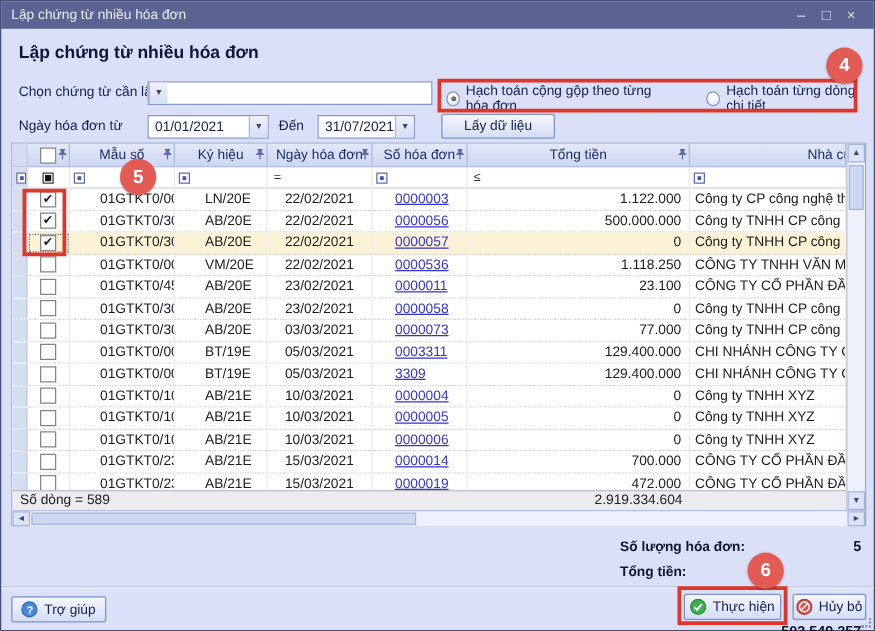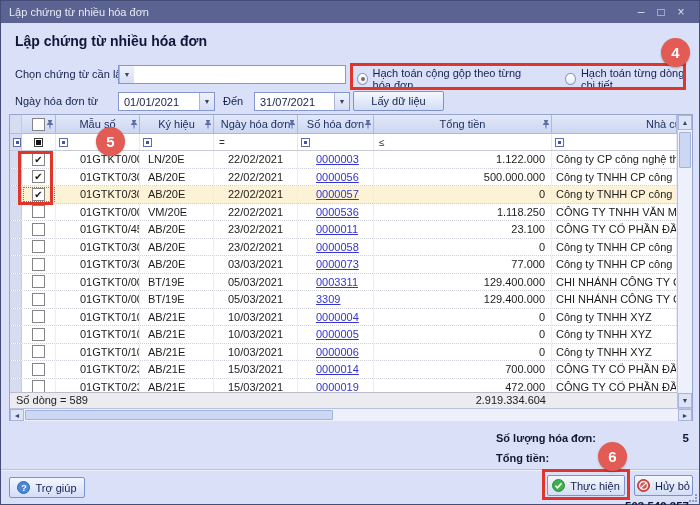--- a/index.html
+++ b/index.html
@@ -39,21 +39,21 @@
   .fsq.dark::after { left: 1px; top: 1px; width: 5px; height: 5px; background: #141414; }
   .fop { font-size: 10px; color: #333; padding-left: 2px; }
   .g-rows { position: absolute; left: 0; top: 36px; width: 667px; height: 241px; overflow: hidden; background: #fff; }
   .g-row { display: flex; height: 17.5px; border-bottom: 1px dotted #cfcfda; background: #fff; }
   .g-row.hl { background: #fcf3d6; }
   .cell { height: 100%; border-right: 1px solid #ececf2; overflow: hidden; white-space: nowrap; line-height: 16px; color: #1c1c1c; }
   .c-ind { width: 12px; background: #d7ddf1; border-right: 1px solid #c2cbe6; }
   .c-check { width: 34px; display: flex; align-items: center; justify-content: center; }
   .g-row.hl .c-check { outline: 1px dotted #7a7a7a; outline-offset: -2px; }
   .c-mau { width: 84px; padding-left: 24px; }
-  .c-ky { width: 74px; padding-left: 8px; }
+  .c-ky { width: 74px; padding-left: 24px; }
   .c-ngay { width: 84px; text-align: center; }
   .c-so { width: 76px; padding-left: 18px; }
   .c-tong { width: 178px; text-align: right; padding-right: 6px; }
   .c-ncc { width: 125px; padding-left: 4px; }
   .cap-ncc { position: absolute; left: 94px; }
   .checkbox { width: 13px; height: 13px; border: 1px solid #858585; background: #fff; font-size: 10px; line-height: 11px; text-align: center; color: #1a1a1a; }
   .inv-link { color: #3434cf; }
   .g-footer { position: absolute; left: 0; top: 277px; width: 667px; height: 16px; background: #ebebf0; border-top: 1px solid #bcbcc8; line-height: 15px; color: #222; }
   .gf-count { position: absolute; left: 6px; }
   .gf-total { position: absolute; left: 0; width: 542px; text-align: right; padding-right: 6px; }
@@ -106,21 +106,21 @@
       <span>Hạch toán từng dòng chi tiết</span>
     </span>
   </div>
 
   <div class="flabel" style="left:14px;top:91px;">Ngày hóa đơn từ</div>
   <div class="combo" style="left:117px;top:91px;width:97px;">
     <span class="cval">01/01/2021</span>
     <span class="cbtn">▼</span>
   </div>
   <div class="flabel" style="left:222px;top:91px;">Đến</div>
-  <div class="combo" style="left:253px;top:91px;width:96px;">
+  <div class="combo" style="left:253px;top:91px;width:78px;">
     <span class="cval">31/07/2021</span>
     <span class="cbtn">▼</span>
   </div>
   <div class="pushbtn" style="left:352px;top:90px;width:91px;">Lấy dữ liệu</div>
 
   <div class="grid">
     <div class="g-header">
       <div class="hcell c-ind"></div>
       <div class="hcell c-check">
         <span class="checkbox"></span>

